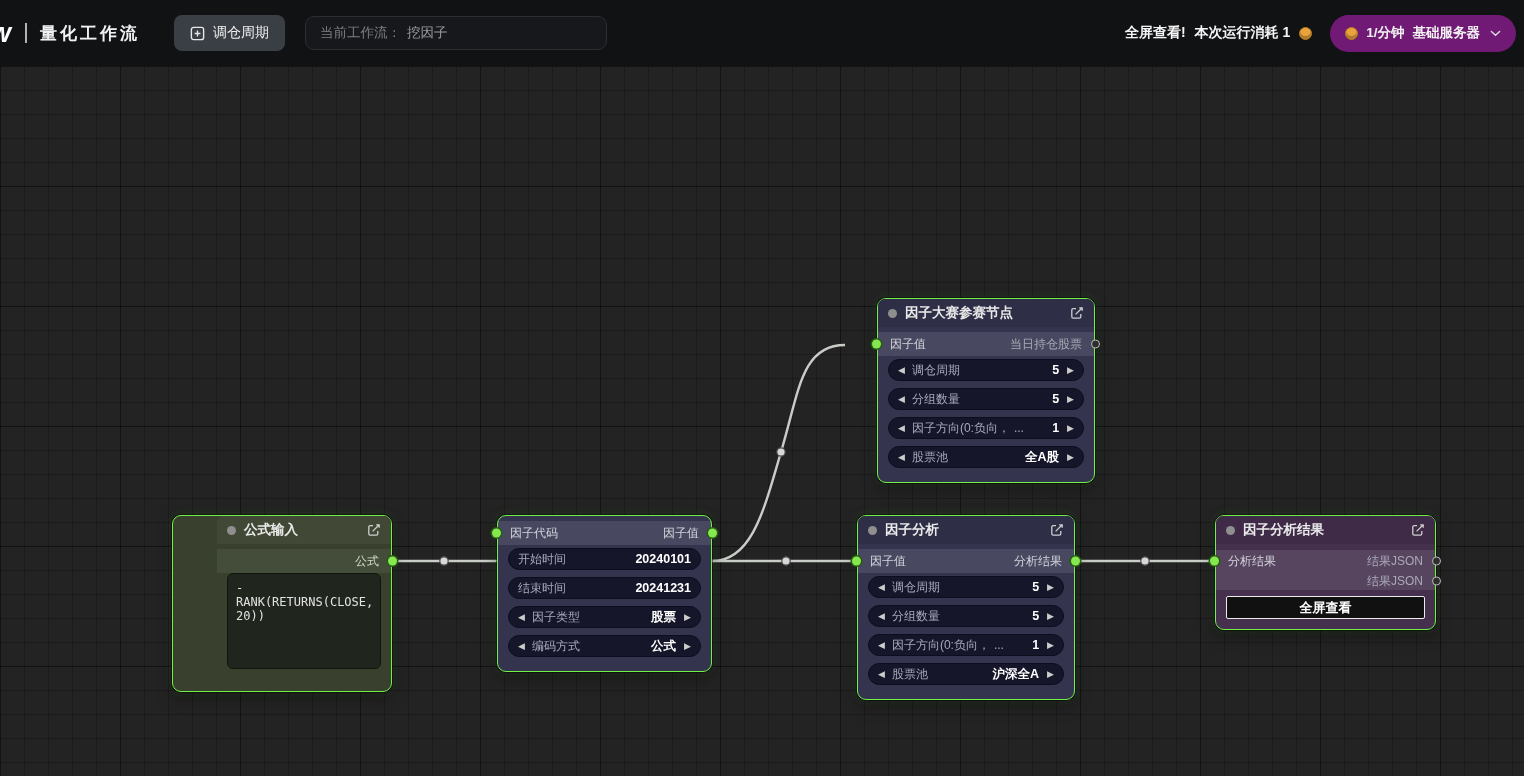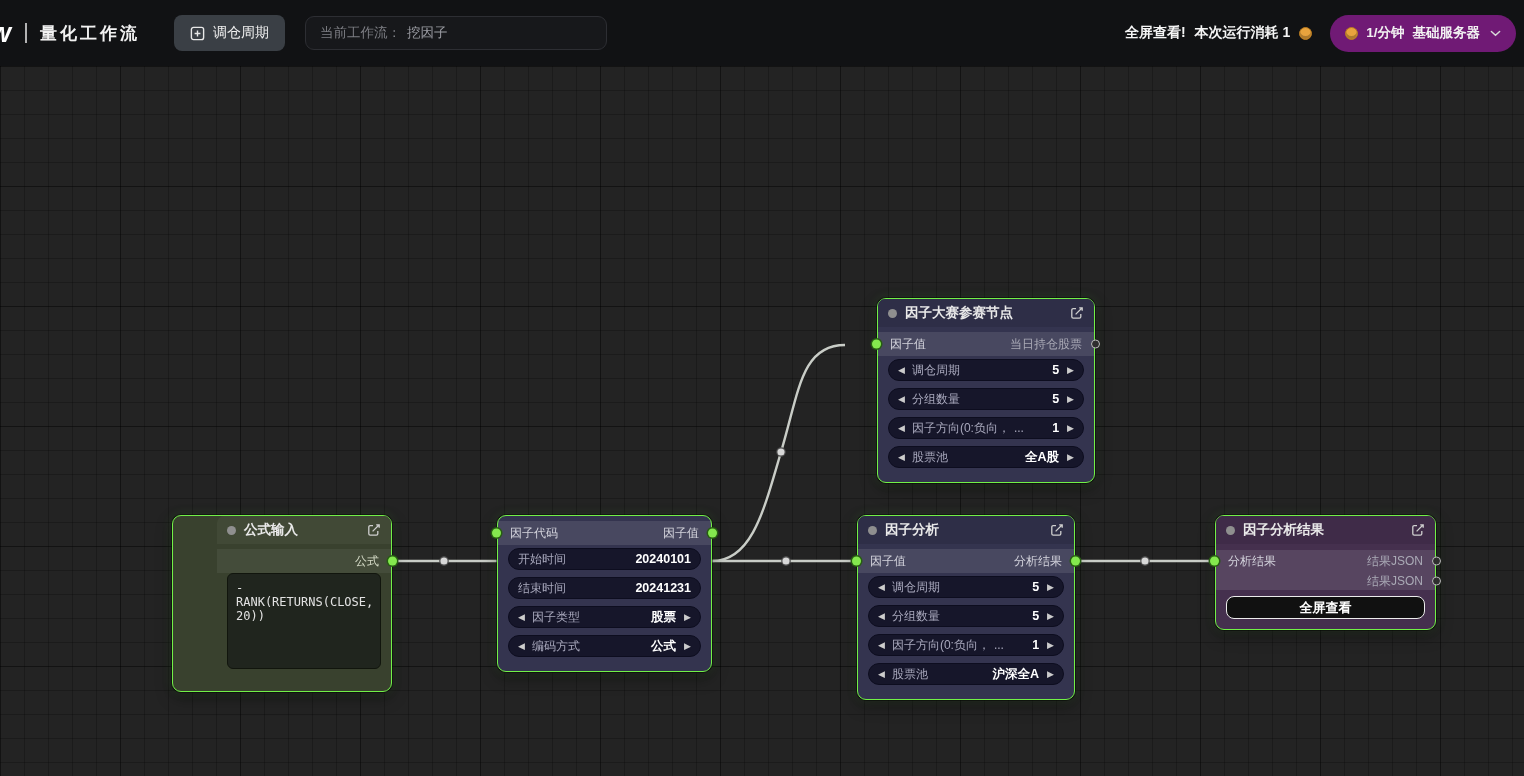--- a/index.html
+++ b/index.html
@@ -80,21 +80,21 @@
   
   .n-blue { background:#34344f; padding-bottom:14px; }
   .n-blue .node-header { background:#2e2e47; }
   .n-blue .widget { background:#16162a; border:1px solid #0d0d1f; }
 
   
   .n-purple { background:#45304e; padding-bottom:10px; }
   .n-purple .node-header { background:#3f2b48; }
   .n-purple .port-row { background:rgba(255,255,255,.10); }
   .row2 { margin-top:0; height:18px; background:rgba(255,255,255,.10); }
-  .fullscreen-btn { display:block; width:calc(100% - 20px); margin:6px 10px 0; height:23px; border-radius:8px;
+  .fullscreen-btn { display:block; width:calc(100% - 20px); margin:6px 10px 0; height:23px; border-radius:2px;
     background:#111111; border:1.5px solid #ececec; color:#ffffff; font-size:13px; font-weight:600;
     font-family:inherit; cursor:pointer; line-height:19px; text-align:center; }
 </style>
 </head>
 <body>
 
 <svg width="0" height="0" style="position:absolute">
   <symbol id="ic-edit" viewBox="0 0 14 14">
     <path d="M6 2.6 H3.2 a1.4 1.4 0 0 0 -1.4 1.4 V10.8 a1.4 1.4 0 0 0 1.4 1.4 H9.4 a1.4 1.4 0 0 0 1.4 -1.4 V8" fill="none" stroke="currentColor" stroke-width="1.3"></path>
     <path d="M5.6 8.4 L12.2 1.8 M9.2 1.8 H12.2 V4.8" fill="none" stroke="currentColor" stroke-width="1.3"></path>

